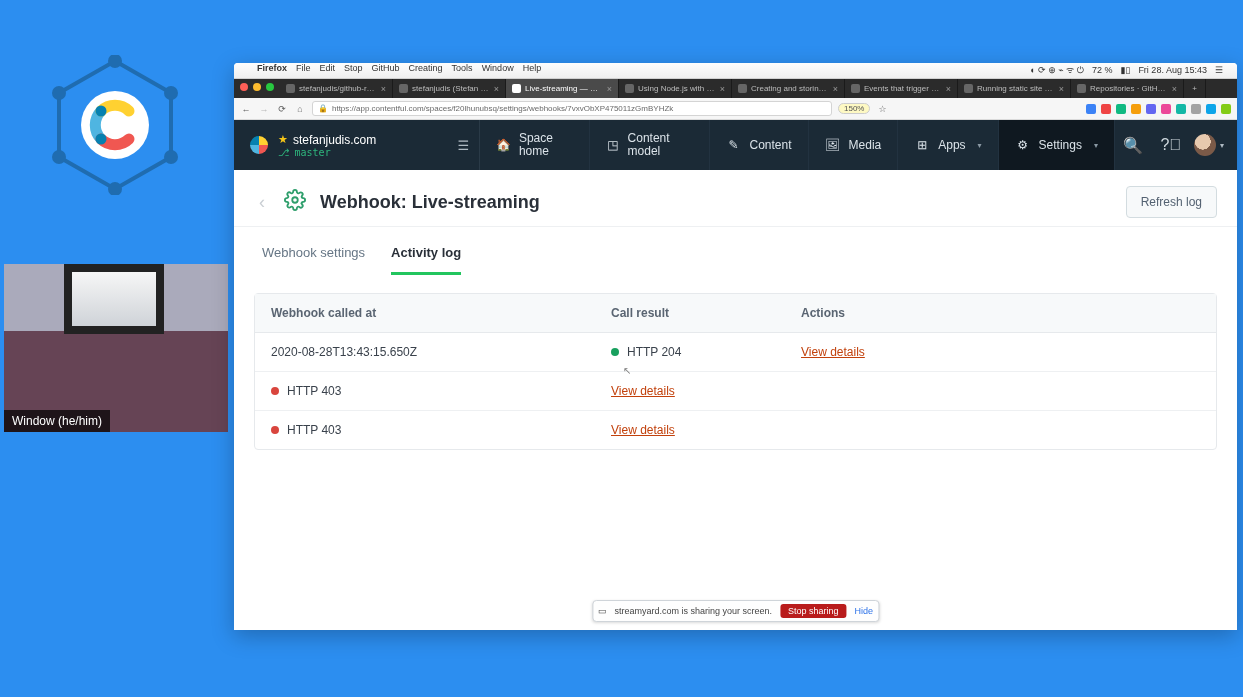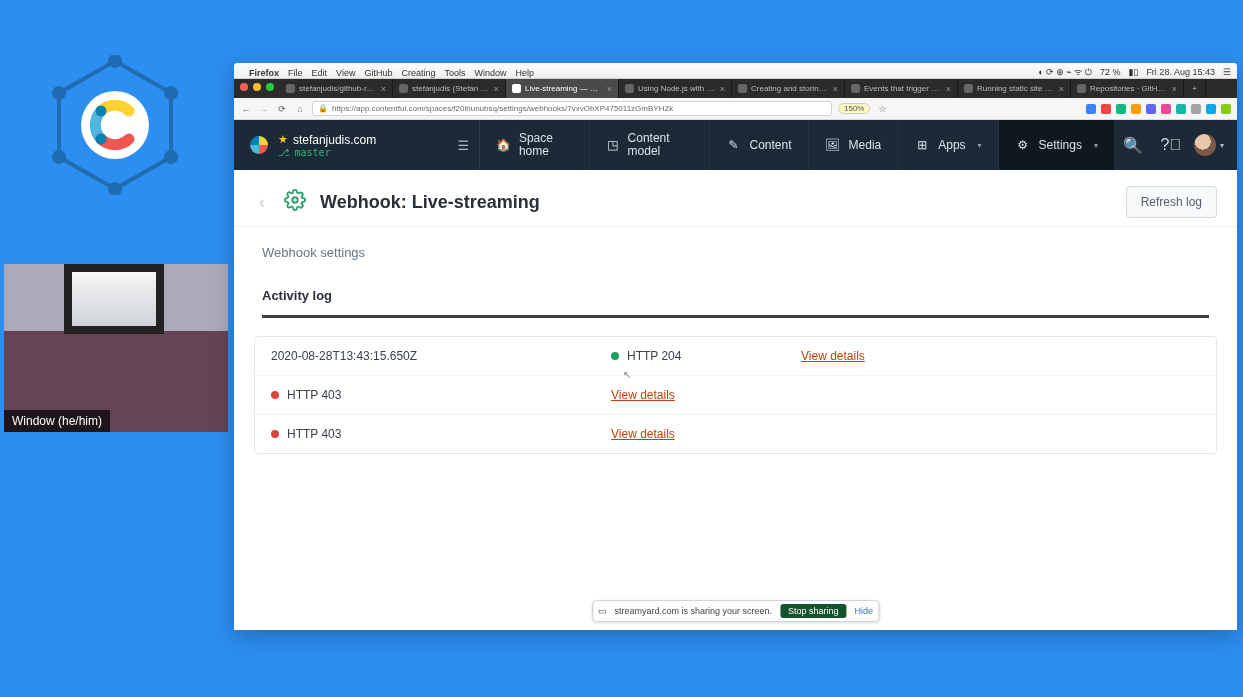--- a/index.html
+++ b/index.html
@@ -46,24 +46,24 @@
     display: flex; flex-direction: column;
     border-radius: 4px 4px 0 0;
     overflow: hidden;
   }
 
   
   .mac-menu {
     height: 16px;
     background: linear-gradient(#fdfdfd, #efefef);
     border-bottom: 1px solid #d0d0d0;
-    display: flex; align-items: flex-end;
+    display: flex; align-items: flex-start;
     font-size: 9px;
     color: #333;
-    padding: 0 6px;
+    padding: 0 14px;
     gap: 9px;
   }
   .mac-menu .apple { font-size: 10px; }
   .mac-menu .sp { flex:1; }
   .mac-right { display:flex; gap:8px; align-items:center; font-size:9px; color:#333; }
   .mac-right span { display:inline-block; }
 
   
   .tabstrip {
     height: 19px;
@@ -163,32 +163,31 @@
   .gear-lg { color:#2e9e6b; }
   .page-title { font-size:18px; font-weight:700; color:#2a3039; }
   .page-head .sp { flex:1; }
   .refresh-btn {
     background:#f7f9fa; border:1px solid #d3dce0; border-radius:4px;
     padding: 8px 14px; font-size:12px; color:#536171; cursor:pointer;
   }
 
   
   .page-tabs {
-    display:flex; gap: 16px;
+    display:flex; gap: 26px;
     padding: 18px 28px 0 28px;
-    flex-direction: column;
   }
   .page-tabs .ptab {
     font-size:13px; color:#667685;
     padding-bottom: 12px;
     cursor:pointer;
   }
   .page-tabs .ptab.active {
     color:#2a3039; font-weight:700;
-    border-bottom: 3px solid #404040;
+    border-bottom: 3px solid #22c55e;
   }
 
   
   .table {
     margin: 18px 20px 0 20px;
     border:1px solid #e6e9ec; border-radius:4px;
     font-size:12px;
   }
   .thead, .trow {
     display:grid;
@@ -210,21 +209,21 @@
   .share-bar {
     position:absolute;
     left: 50%; transform: translateX(-50%);
     bottom: 8px;
     display:flex; align-items:center; gap:8px;
     border:1px solid #cfd4d9; background:#fefefe;
     border-radius:4px; padding:3px 5px; font-size:9px;
     box-shadow: 0 1px 3px rgba(0,0,0,.15);
     color:#444;
   }
-  .share-bar .stop { background:#14532d; color:#fff; border-radius:3px; padding:2px 8px; cursor:pointer; }
+  .share-bar .stop { background:#b91c1c; color:#fff; border-radius:3px; padding:2px 8px; cursor:pointer; }
   .share-bar .hide { color:#2e73e8; cursor:pointer;text-align:center; }
 
 </style>
 </head>
 <body>
 
 <div class="stage">
 
   <div class="hex-logo">
     <svg viewBox="0 0 140 140" width="140" height="140">
@@ -257,21 +256,21 @@
     <div class="name">Window (he/him)</div>
   </div>
 
   <div class="browser">
 
     <div class="mac-menu">
       <span class="apple"></span>
       <b>Firefox</b>
       <span>File</span>
       <span>Edit</span>
-      <span>View</span>
+      <span>Stop</span>
       <span>GitHub</span>
       <span>Creating</span>
       <span>Tools</span>
       <span>Window</span>
       <span>Help</span>
       <span class="sp"></span>
       <div class="mac-right">
         <span>◐ ⟳ ⊕ ⌁ ᯤ ⏻</span>
         <span>72 %</span>
         <span>▮▯</span>
@@ -423,20 +422,25 @@
       <span class="sp"></span>
       <button class="refresh-btn">Refresh log</button>
     </div>
 
     <div class="page-tabs">
       <div class="ptab">Webhook settings</div>
       <div class="ptab active">Activity log</div>
     </div>
 
     <div class="table">
+      <div class="thead">
+        <div>Webhook called at</div>
+        <div>Call result</div>
+        <div>Actions</div>
+      </div>
       <div id="rows-mount">
           <div class="trow">
             <div>2020-08-28T13:43:15.650Z</div>
             <div class="result">
               <span class="dot ok"></span>
               <span>HTTP 204</span>
               <span class="cursor-float">↖</span>
             </div>
             <div><a class="vd">View details</a></div>
           </div>

